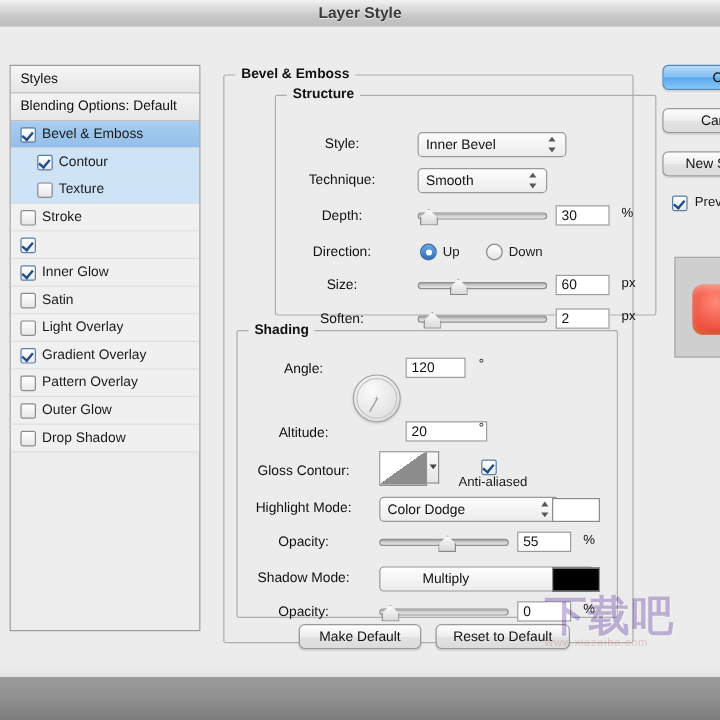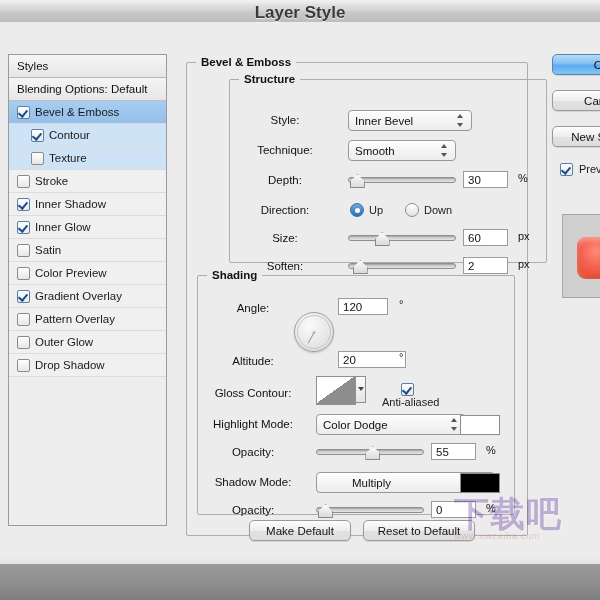--- a/index.html
+++ b/index.html
@@ -16,21 +16,21 @@
     position:absolute;left:0;top:0;width:600px;height:22px;
     background:linear-gradient(to bottom,#e8e8e8 0%,#d6d6d6 45%,#c9c9c9 55%,#bdbdbd 100%);
     border-bottom:1px solid #8e8e8e;
   }
   .titlebar-strip{
     position:absolute;left:0;top:0;width:600px;height:5px;
     background:linear-gradient(to bottom,#f2f2f2,#e2e2e2);
   }
   .title-text{
     position:absolute;left:0;top:3px;width:600px;text-align:center;
-    font-size:17px;font-weight:bold;color:#3a3a3a;
+    font-size:13px;font-weight:bold;color:#3a3a3a;
     text-shadow:0 1px 0 rgba(255,255,255,.7);
   }
 
   
   .dialog{
     position:absolute;left:0;top:22px;width:600px;height:534px;
     background:#ececec;
   }
 
   
@@ -265,33 +265,32 @@
           <div class="sb-row sub">
             <span class="cb"></span>
             <span class="lbl">Texture</span>
           </div>
           <div class="sb-row">
             <span class="cb"></span>
             <span class="lbl">Stroke</span>
           </div>
           <div class="sb-row">
             <span class="cb on"></span>
-            <span class="lbl">Inner Shadow</span>
           </div>
           <div class="sb-row">
             <span class="cb on"></span>
             <span class="lbl">Inner Glow</span>
           </div>
           <div class="sb-row">
             <span class="cb"></span>
             <span class="lbl">Satin</span>
           </div>
           <div class="sb-row">
             <span class="cb"></span>
-            <span class="lbl">Color Preview</span>
+            <span class="lbl">Light Overlay</span>
           </div>
           <div class="sb-row">
             <span class="cb on"></span>
             <span class="lbl">Gradient Overlay</span>
           </div>
           <div class="sb-row">
             <span class="cb"></span>
             <span class="lbl">Pattern Overlay</span>
           </div>
           <div class="sb-row">

